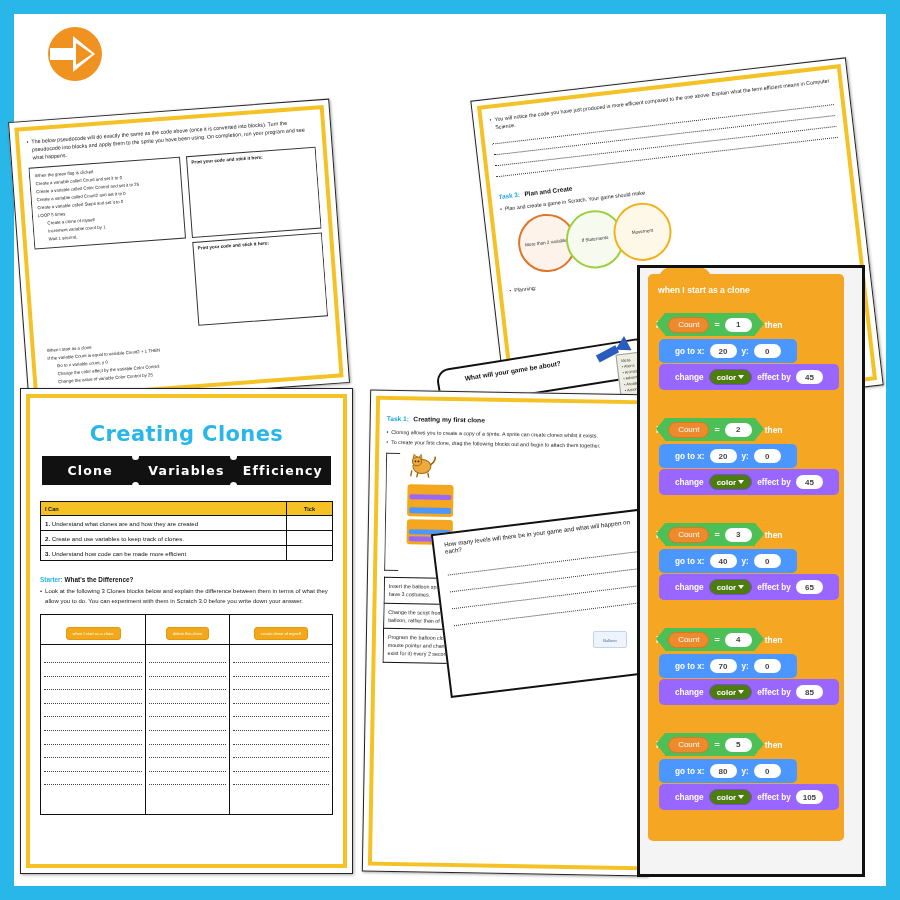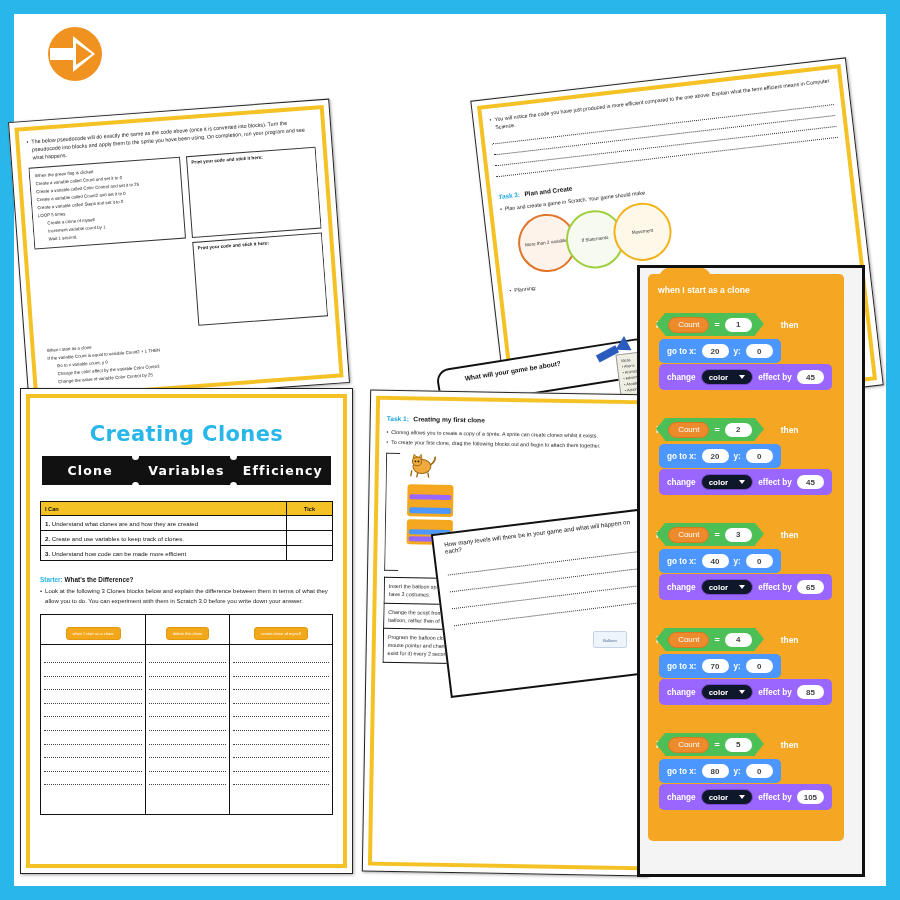--- a/index.html
+++ b/index.html
@@ -285,35 +285,35 @@
     background: #ec8a2c; color: #fff; border-radius: 11px;
     font-size: 8px; font-weight: 400; padding: 2.5px 9px;
     border: 1px solid #d97a1e;
   }
   .sc-eq { color: #fff; font-size: 9px; font-weight: 700; }
   .sc-num {
     background: #fff; color: #444; border-radius: 11px;
     font-size: 8px; font-weight: 700; padding: 2.5px 0;
     min-width: 27px; text-align: center;
   }
-  .sc-then { color: #fff; font-size: 8.4px; font-weight: 700; margin-left: 22px; }
+  .sc-then { color: #fff; font-size: 8.4px; font-weight: 700; margin-left: 6px; }
   .sc-inner {
     margin: 0 0 0 11px; padding-bottom: 3px;
   }
   .sc-motion, .sc-looks {
     border-radius: 5px; display: flex; align-items: center;
-    gap: 5px; padding: 5px 8px; color: #fff;
+    gap: 5px; padding: 5px 16px; color: #fff;
     font-size: 8.2px; font-weight: 700; margin-bottom: 1px;
     width: fit-content;
   }
   .sc-motion { background: #4c97ff; }
   .sc-looks { background: #9966ff; }
   .sc-drop {
-    background: #0f172a; border-radius: 11px; padding: 2.5px 7px;
-    display: flex; align-items: center; gap: 11px;
+    background: #4d7c0f; border-radius: 11px; padding: 2.5px 7px;
+    display: flex; align-items: center; gap: 2px;
     font-size: 8px; border: 1px solid #7c4bd6;
   }
   .sc-caret {
     width: 0; height: 0; border-left: 3.5px solid transparent;
     border-right: 3.5px solid transparent; border-top: 4px solid #fff;
   }
   .sc-ifgap { height: 13px; }
 </style>
 </head>
 <body>

